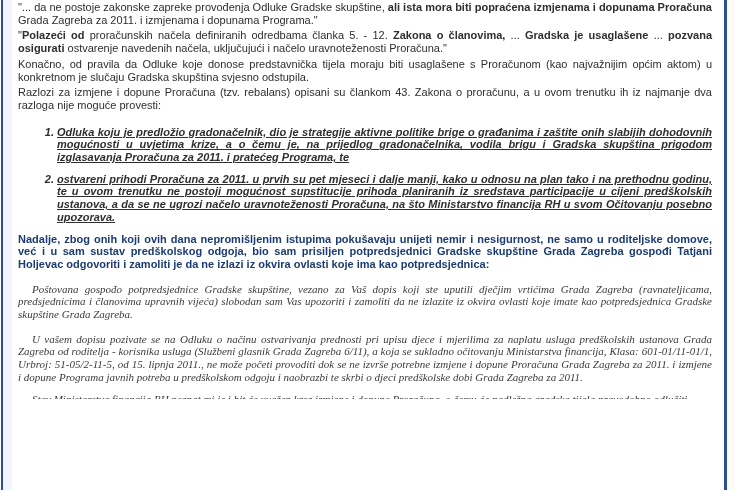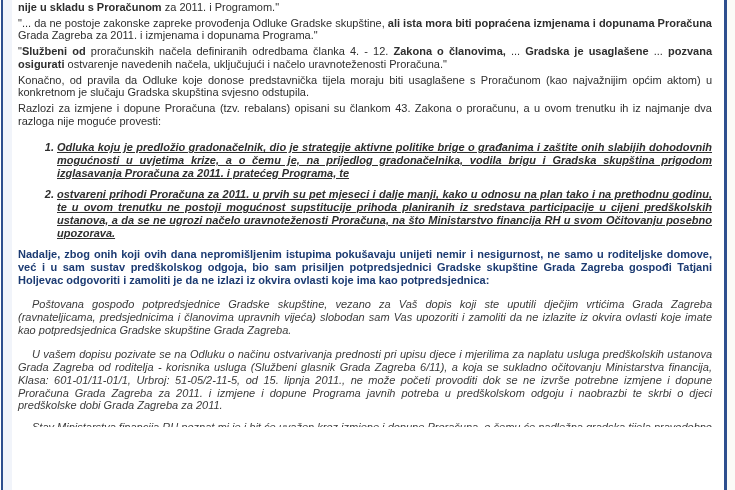--- a/index.html
+++ b/index.html
@@ -24,38 +24,37 @@
   ol.numbered-list{
     margin:14px 0 0 0;padding:0 0 0 39px;
   }
   ol.numbered-list li{
     font-weight:700;font-style:italic;margin:0 0 9px 0;text-align:justify;text-decoration:underline;
   }
   p.navy{
     color:#1c3b72;font-weight:700;
   }
   p.ital{
-    font-style:italic;text-indent:14px;margin-top:12px;color:#3a3a3a;
+    font-style:italic;text-indent:14px;margin-top:12px;color:#3a3a3a;font-family:Liberation Serif, serif;
   }
   p.clipped{
     height:6px;overflow:hidden;margin-top:9px;margin-bottom:0;
   }
 </style>
 </head>
 <body>
 
 <div class="edge edge-left-line"></div>
 <div class="edge edge-left-strip"></div>
 <div class="edge edge-right-line"></div>
 <div class="edge edge-right-strip"></div>
 
 <div class="doc">
-    <p><span class="b">nije u skladu s Proračunom</span><span> za 2011. i Programom."</span></p>
     <p><span>"... da ne postoje zakonske zapreke provođenja Odluke Gradske skupštine, </span><span class="b">ali ista mora biti popraćena izmjenama i dopunama Proračuna</span><span> Grada Zagreba za 2011. i izmjenama i dopunama Programa."</span></p>
-    <p><span>"</span><span class="b">Službeni od</span><span> proračunskih načela definiranih odredbama članka 4. - 12. </span><span class="b">Zakona o članovima,</span><span> ... </span><span class="b">Gradska je usaglašene</span><span> ... </span><span class="b">pozvana osigurati</span><span> ostvarenje navedenih načela, uključujući i načelo uravnoteženosti Proračuna."</span></p>
+    <p><span>"</span><span class="b">Polazeći od</span><span> proračunskih načela definiranih odredbama članka 5. - 12. </span><span class="b">Zakona o članovima,</span><span> ... </span><span class="b">Gradska je usaglašene</span><span> ... </span><span class="b">pozvana osigurati</span><span> ostvarenje navedenih načela, uključujući i načelo uravnoteženosti Proračuna."</span></p>
     <p class="gap"><span>Konačno, od pravila da Odluke koje donose predstavnička tijela moraju biti usaglašene s Proračunom (kao najvažnijim općim aktom) u konkretnom je slučaju Gradska skupština svjesno odstupila.</span></p>
     <p class="gap"><span>Razlozi za izmjene i dopune Proračuna (tzv. rebalans) opisani su člankom 43. Zakona o proračunu, a u ovom trenutku ih iz najmanje dva razloga nije moguće provesti:</span></p>
     <ol class="numbered-list">
       <li><span>Odluka koju je predložio gradonačelnik, dio je strategije aktivne politike brige o građanima i zaštite onih slabijih dohodovnih mogućnosti u uvjetima krize, a o čemu je, na prijedlog gradonačelnika, vodila brigu i Gradska skupština prigodom izglasavanja Proračuna za 2011. i pratećeg Programa, te</span></li>
       <li><span>ostvareni prihodi Proračuna za 2011. u prvih su pet mjeseci i dalje manji, kako u odnosu na plan tako i na prethodnu godinu, te u ovom trenutku ne postoji mogućnost supstitucije prihoda planiranih iz sredstava participacije u cijeni predškolskih ustanova, a da se ne ugrozi načelo uravnoteženosti Proračuna, na što Ministarstvo financija RH u svom Očitovanju posebno upozorava.</span></li>
     </ol>
     <p class="navy"><span>Nadalje, zbog onih koji ovih dana nepromišljenim istupima pokušavaju unijeti nemir i nesigurnost, ne samo u roditeljske domove, već i u sam sustav predškolskog odgoja, bio sam prisiljen potpredsjednici Gradske skupštine Grada Zagreba gospođi Tatjani Holjevac odgovoriti i zamoliti je da ne izlazi iz okvira ovlasti koje ima kao potpredsjednica:</span></p>
     <p class="ital"><span>Poštovana gospođo potpredsjednice Gradske skupštine, vezano za Vaš dopis koji ste uputili dječjim vrtićima Grada Zagreba (ravnateljicama, predsjednicima i članovima upravnih vijeća) slobodan sam Vas upozoriti i zamoliti da ne izlazite iz okvira ovlasti koje imate kao potpredsjednica Gradske skupštine Grada Zagreba.</span></p>
     <p class="ital"><span>U vašem dopisu pozivate se na Odluku o načinu ostvarivanja prednosti pri upisu djece i mjerilima za naplatu usluga predškolskih ustanova Grada Zagreba od roditelja - korisnika usluga (Službeni glasnik Grada Zagreba 6/11), a koja se sukladno očitovanju Ministarstva financija, Klasa: 601-01/11-01/1, Urbroj: 51-05/2-11-5, od 15. lipnja 2011., ne može početi provoditi dok se ne izvrše potrebne izmjene i dopune Proračuna Grada Zagreba za 2011. i izmjene i dopune Programa javnih potreba u predškolskom odgoju i naobrazbi te skrbi o djeci predškolske dobi Grada Zagreba za 2011.</span></p>
     <p class="ital clipped"><span>Stav Ministarstva financija RH poznat mi je i bit će uvažen kroz izmjene i dopune Proračuna, o čemu će nadležna gradska tijela pravodobno odlučiti.</span></p>

